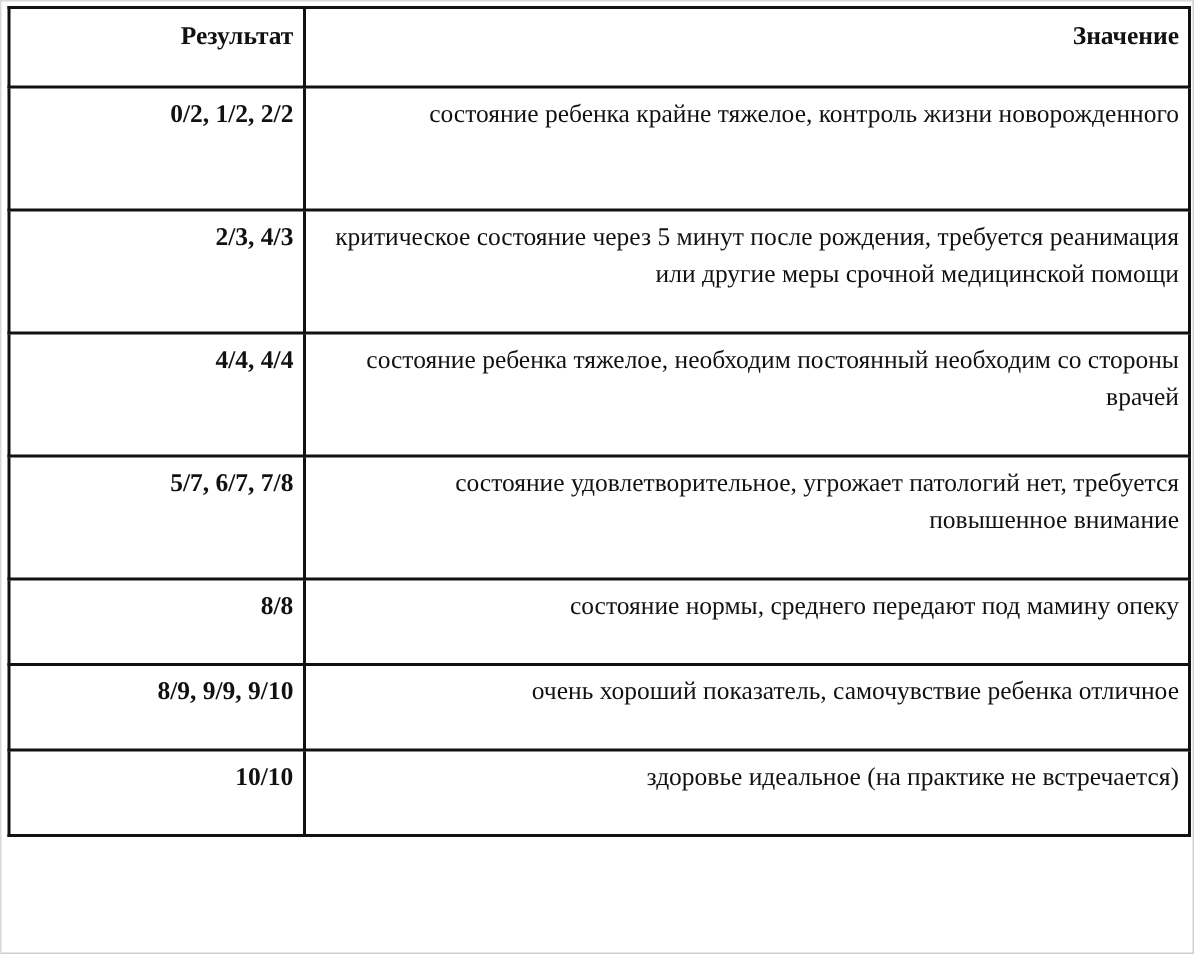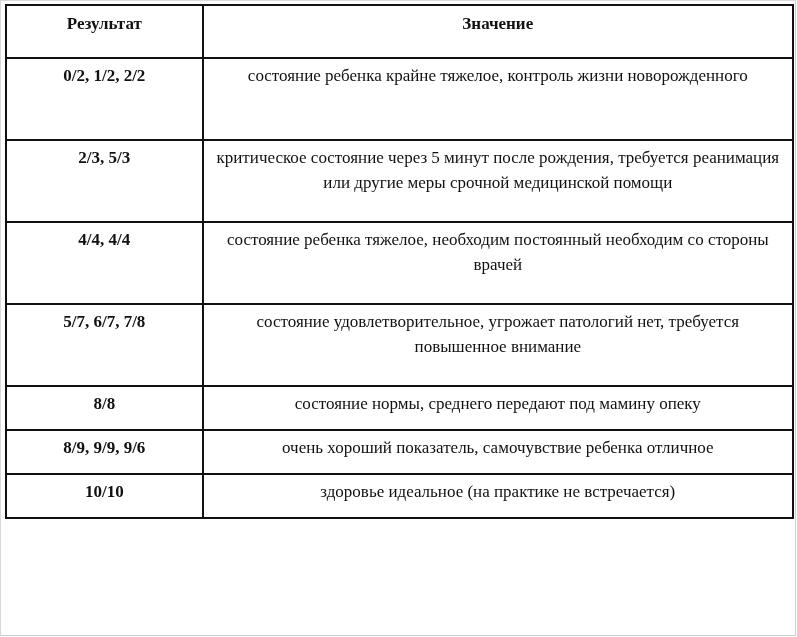--- a/index.html
+++ b/index.html
@@ -13,33 +13,33 @@
   table.grid {
     position: absolute; left: 5px; top: 4px;
     width: 789px;
     border-collapse: collapse;
     font-family: "Liberation Serif", "DejaVu Serif", serif;
     font-size: 17px; color: #111;
   }
   table.grid td, table.grid th {
     border: 2px solid #111;
     vertical-align: top;
-    text-align: center;
+    text-align: right;
     padding: 4px 6px 0 6px;
     line-height: 25px;
   }
   table.grid th {
     font-weight: bold; padding-top: 5px;
   }
   col.c1 { width: 197px; }
   col.c2 { width: 592px; }
   .res { font-weight: bold; }
   tr.hdr { height: 53px; }
   tr.r2 { height: 82px; }
-  tr.r1 { height: 44px; padding-left: 28px; }
+  tr.r1 { height: 57px; padding-left: 28px; }
 </style>
 </head>
 <body>
 
 <div class="frame"></div>
 
 <table class="grid">
   <colgroup>
       <col class="c1">
       <col class="c2">
@@ -47,37 +47,37 @@
   <tbody>
       <tr class="hdr">
     <th>Результат</th>
     <th>Значение</th>
   </tr>
   <tr class="r2">
     <td class="res">0/2, 1/2, 2/2</td>
     <td>состояние ребенка крайне тяжелое, контроль жизни новорожденного</td>
   </tr>
   <tr class="r2">
-    <td class="res">2/3, 5/3</td>
+    <td class="res">2/3, 4/3</td>
     <td>критическое состояние через 5 минут после рождения, требуется реанимация или другие меры срочной медицинской помощи</td>
   </tr>
   <tr class="r2">
     <td class="res">4/4, 4/4</td>
     <td>состояние ребенка тяжелое, необходим постоянный необходим со стороны врачей</td>
   </tr>
   <tr class="r2">
     <td class="res">5/7, 6/7, 7/8</td>
     <td>состояние удовлетворительное, угрожает патологий нет, требуется повышенное внимание</td>
   </tr>
   <tr class="r1">
     <td class="res">8/8</td>
     <td>состояние нормы, среднего передают под мамину опеку</td>
   </tr>
   <tr class="r1">
-    <td class="res">8/9, 9/9, 9/6</td>
+    <td class="res">8/9, 9/9, 9/10</td>
     <td>очень хороший показатель, самочувствие ребенка отличное</td>
   </tr>
   <tr class="r1">
     <td class="res">10/10</td>
     <td>здоровье идеальное (на практике не встречается)</td>
   </tr>
 </tbody>
   </table>
 
 </body></html>

